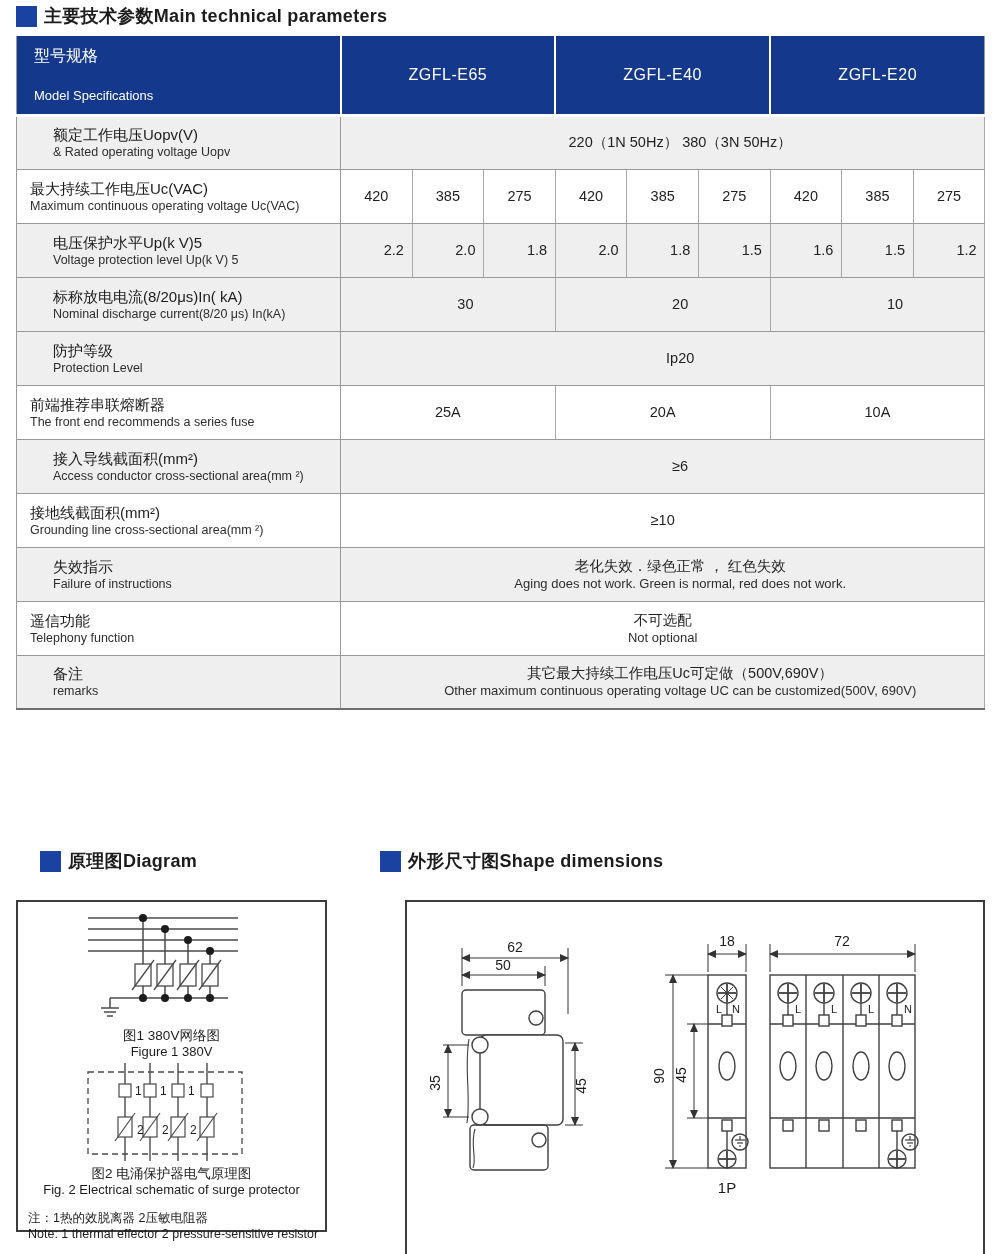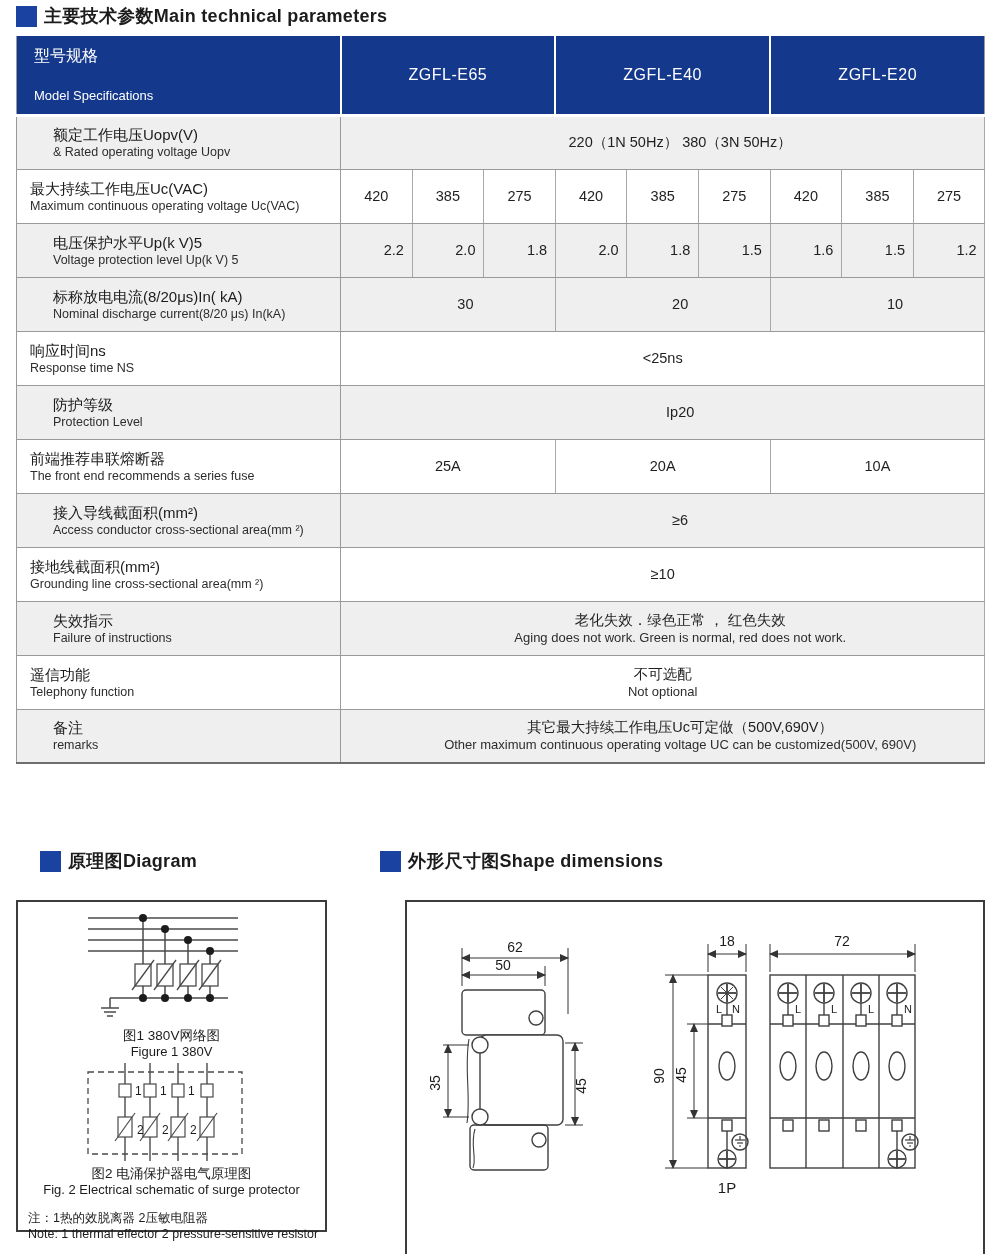--- a/index.html
+++ b/index.html
@@ -106,27 +106,20 @@
           <td class="val-cell">1.2</td>
         </tr>
         <tr class="alt">
           <td class="label-cell">
             <div class="zh">标称放电电流(8/20μs)In( kA)</div>
             <div class="en">Nominal discharge current(8/20 μs) In(kA)</div>
           </td>
           <td class="val-cell" colspan="3">30</td>
           <td class="val-cell" colspan="3">20</td>
           <td class="val-cell" colspan="3">10</td>
-        </tr>
-        <tr>
-          <td class="label-cell">
-            <div class="zh">响应时间ns</div>
-            <div class="en">Response time NS</div>
-          </td>
-          <td class="val-cell span-cell" colspan="9">&lt;25ns</td>
         </tr>
         <tr class="alt">
           <td class="label-cell">
             <div class="zh">防护等级</div>
             <div class="en">Protection Level</div>
           </td>
           <td class="val-cell span-cell" colspan="9">Ip20</td>
         </tr>
         <tr>
           <td class="label-cell">

